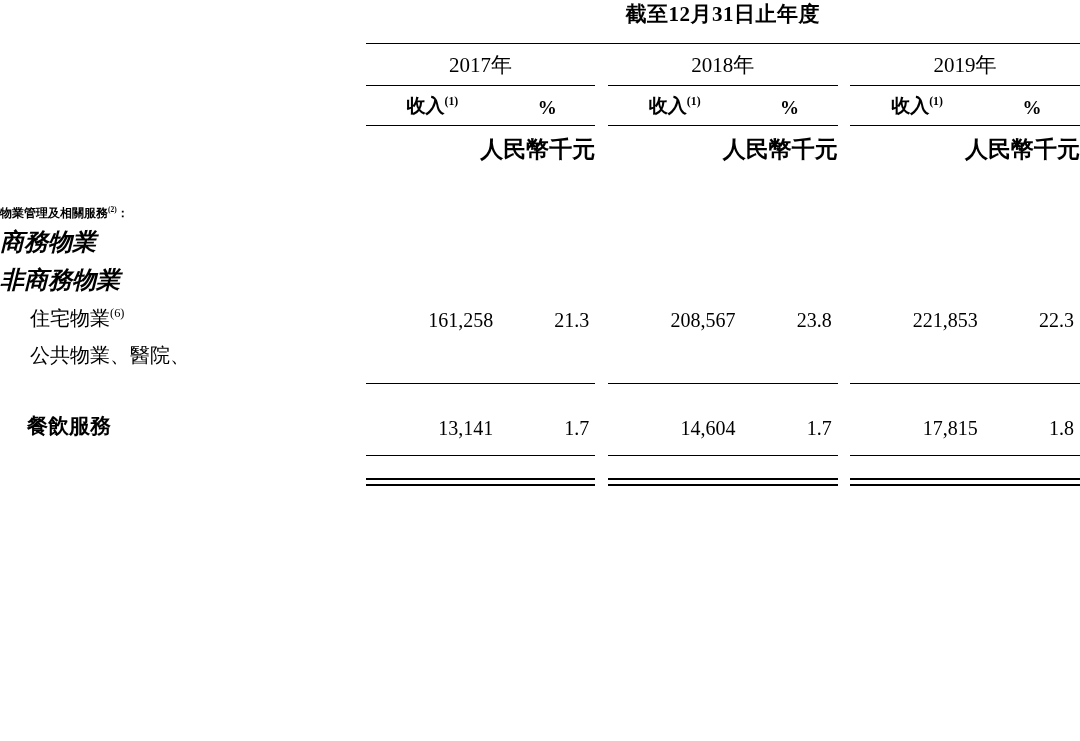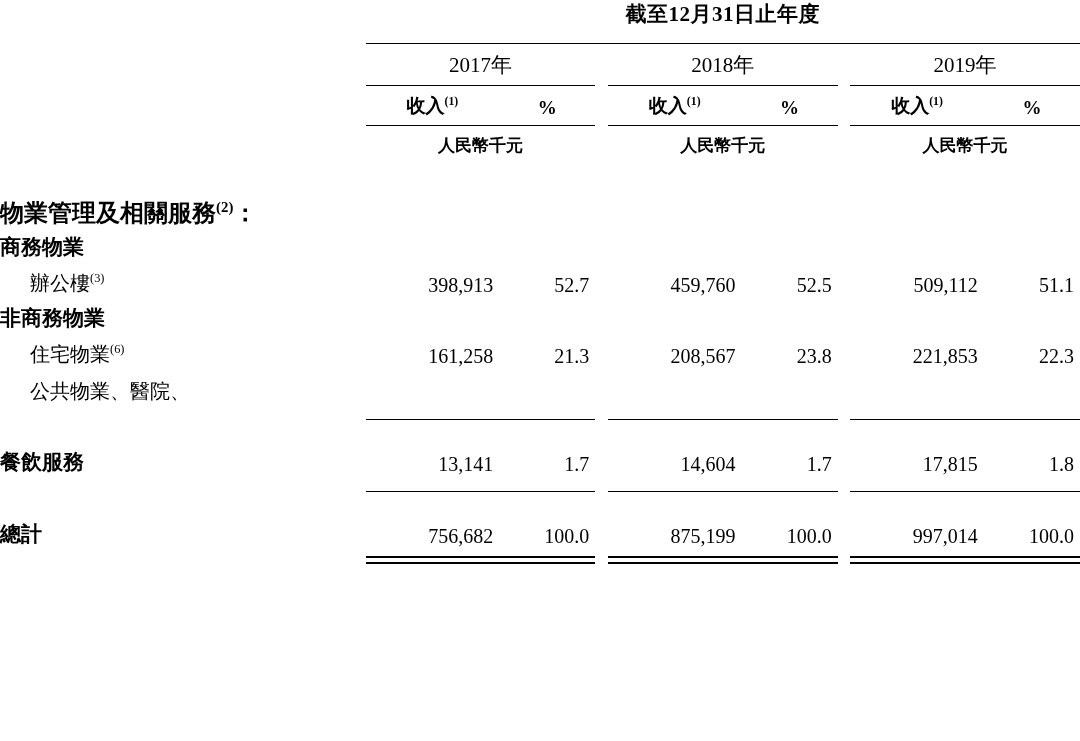--- a/index.html
+++ b/index.html
@@ -53,42 +53,43 @@
     padding-bottom: 6px;
   }
   .hdr-sub {
     text-align: center;
     font-weight: bold;
     font-size: 19px;
     padding-top: 7px;
     padding-bottom: 6px;
   }
   .hdr-unit {
-    text-align: center;
-    font-weight: bold;
-    font-size: 17px;
+    text-align: right;
+    font-weight: bold;
+    font-size: 23px;
     padding-top: 8px;
     padding-bottom: 10px;
   }
   sup {
     font-size: 0.62em;
     vertical-align: super;
     line-height: 0;
   }
 
   .cat-head {
     font-weight: bold;
-    font-size: 24px;
+    font-size: 12px;
     text-align: left;
     padding-top: 10px;
     padding-bottom: 2px;
   }
   .cat-sub {
     font-weight: bold;
-    font-size: 21px;
+    font-style: italic;
+    font-size: 24px;
     text-align: left;
     padding-top: 2px;
     padding-bottom: 4px;
   }
   .item-label {
     font-size: 20px;
     text-align: left;
     padding-left: 30px;
     padding-top: 5px;
     padding-bottom: 5px;
@@ -107,20 +108,21 @@
   }
   .num.pct {
     padding-right: 6px;
   }
   .total-label {
     font-weight: bold;
     font-size: 21px;
     text-align: left;
     padding-top: 8px;
     padding-bottom: 6px;
+    padding-left: 27px;
   }
   .total-num {
     text-align: right;
     font-size: 20px;
     padding-right: 6px;
     padding-top: 8px;
     padding-bottom: 6px;
     white-space: nowrap;
   }
   .line-cell {
@@ -239,31 +241,20 @@
           <td colspan="9"></td>
         </tr>
 
       <tr>
         <td class="cat-head" colspan="9"><span>物業管理及相關服務</span><sup>(2)</sup><span>：</span></td>
       </tr>
       <tr>
         <td class="cat-sub" colspan="9">商務物業</td>
       </tr>
 
-      <tr>
-        <td class="item-label"><span>辦公樓</span><sup>(3)</sup></td>
-        <td class="num">398,913</td>
-        <td class="num pct">52.7</td>
-        <td></td>
-        <td class="num">459,760</td>
-        <td class="num pct">52.5</td>
-        <td></td>
-        <td class="num">509,112</td>
-        <td class="num pct">51.1</td>
-      </tr>
 
 
 
       <tr>
         <td class="cat-sub" colspan="9">非商務物業</td>
       </tr>
 
       <tr>
         <td class="item-label"><span>住宅物業</span><sup>(6)</sup></td>
         <td class="num">161,258</td>
@@ -342,31 +333,20 @@
           </td>
         <td class="line-cell">
             <div></div>
           </td>
       </tr>
 
       <tr class="sp-md">
           <td colspan="9"></td>
         </tr>
 
-      <tr>
-        <td class="total-label">總計</td>
-        <td class="total-num">756,682</td>
-        <td class="total-num">100.0</td>
-        <td></td>
-        <td class="total-num">875,199</td>
-        <td class="total-num">100.0</td>
-        <td></td>
-        <td class="total-num">997,014</td>
-        <td class="total-num">100.0</td>
-      </tr>
 
       <tr class="sp-sm">
         <td></td>
         <td class="line-cell dbl-cell">
             <div></div>
           </td>
         <td class="line-cell dbl-cell">
             <div></div>
           </td>
         <td></td>

